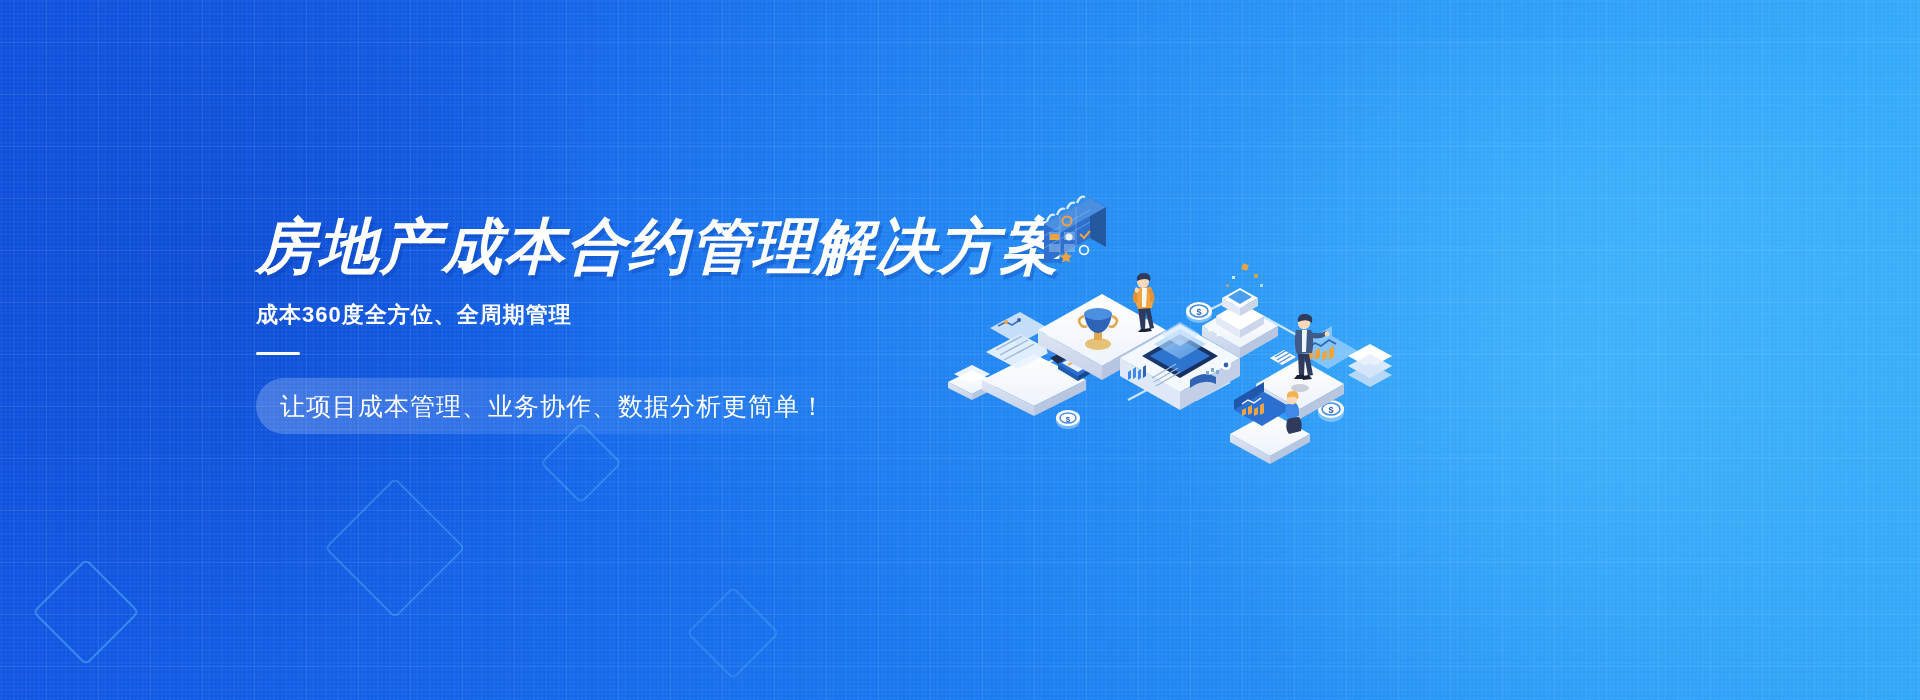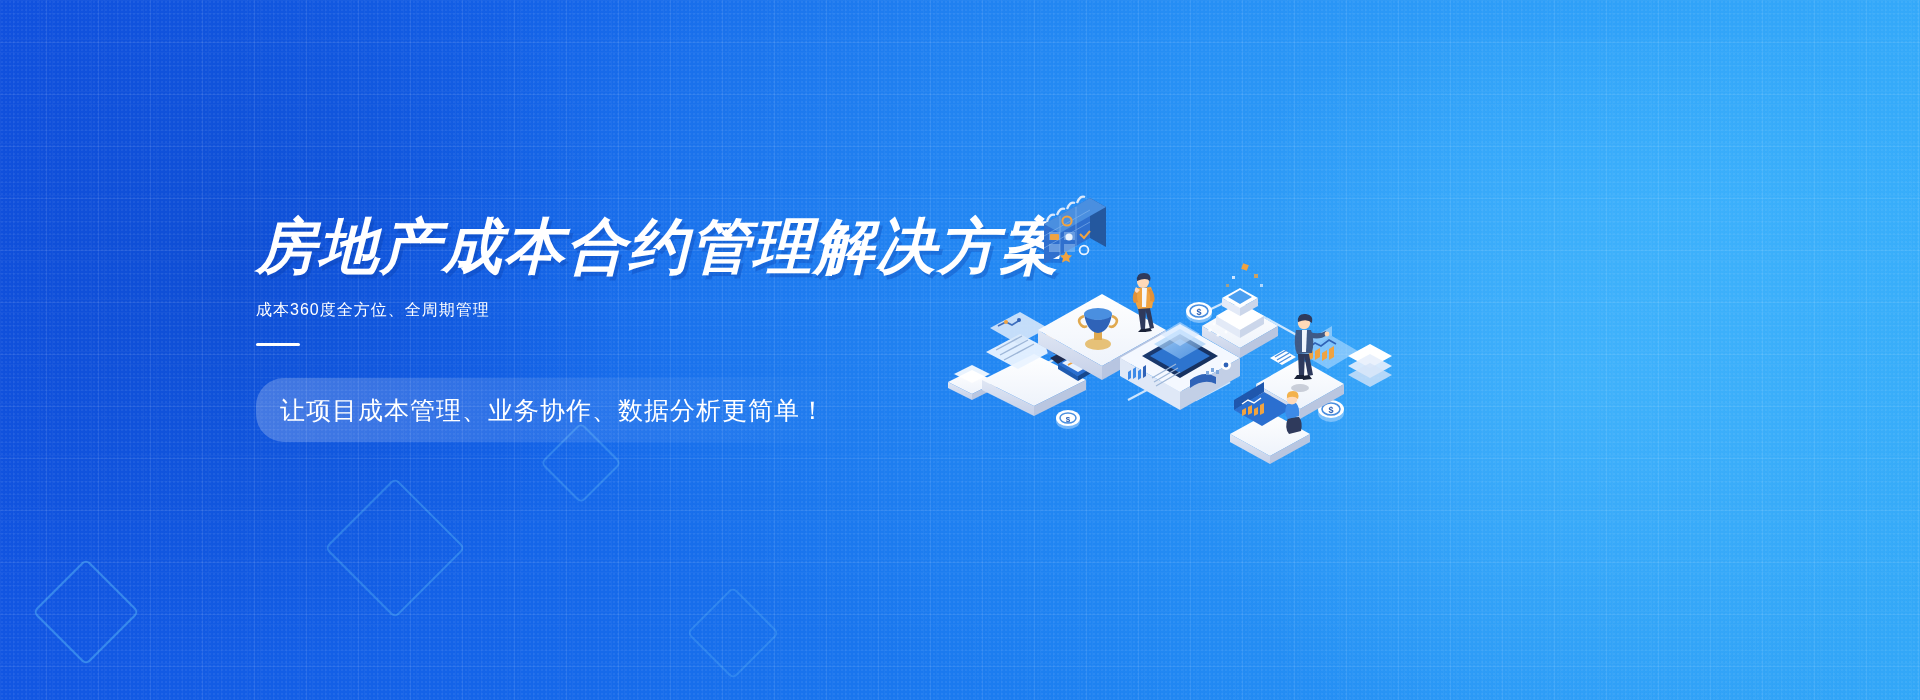--- a/index.html
+++ b/index.html
@@ -79,36 +79,36 @@
     line-height:1.05;
     font-weight:bold;
     font-style:italic;
     color:#ffffff;
     letter-spacing:2px;
     white-space:nowrap;
     text-shadow:3px 4px 0 rgba(8,60,170,0.30);
   }
   .subhead {
     margin-top:22px;
-    font-size:16px;
+    font-size:22px;
     color:#ffffff;
     letter-spacing:1px;
-    font-weight:normal;
+    font-weight:bold;
     white-space:nowrap;
   }
   .rule {
     margin-top:22px;
     width:44px; height:3px;
     background:#ffffff;
     border-radius:2px;
   }
 
   .cta-pill {
     position:absolute; left:256px; top:378px;
-    height:64px;
+    height:56px;
     padding:0 34px 0 24px;
     display:flex; align-items:center;
     border-radius:28px 6px 6px 28px;
     background:linear-gradient(90deg, rgba(255,255,255,0.22) 0%, rgba(255,255,255,0.10) 45%, rgba(255,255,255,0.0) 100%);
     white-space:nowrap;
   }
   .cta-pill .cta-text {
     font-size:25px; color:#ffffff; letter-spacing:1px;
   }
 

